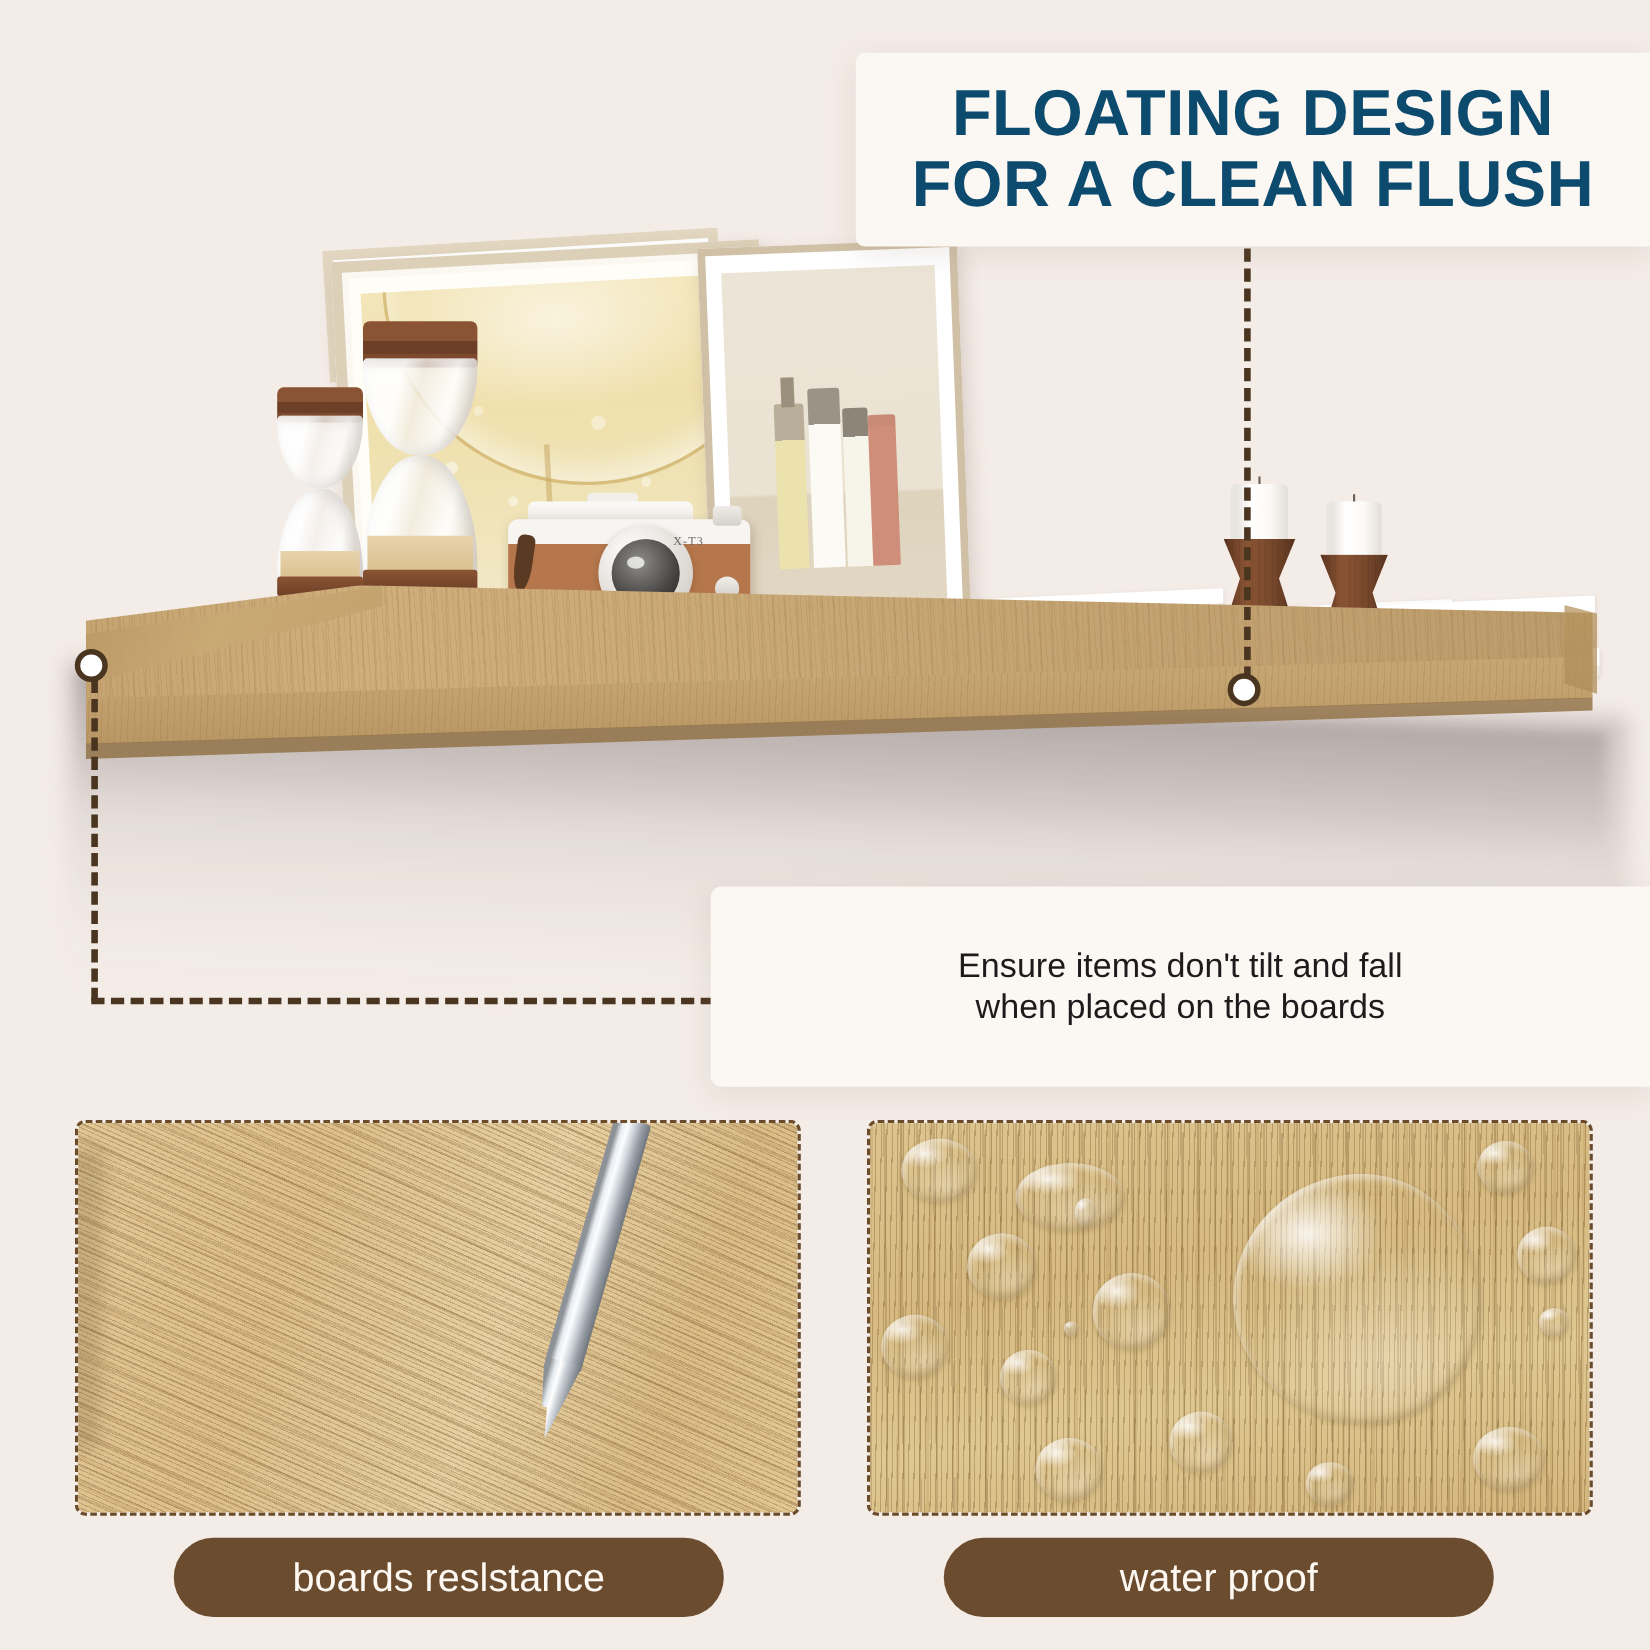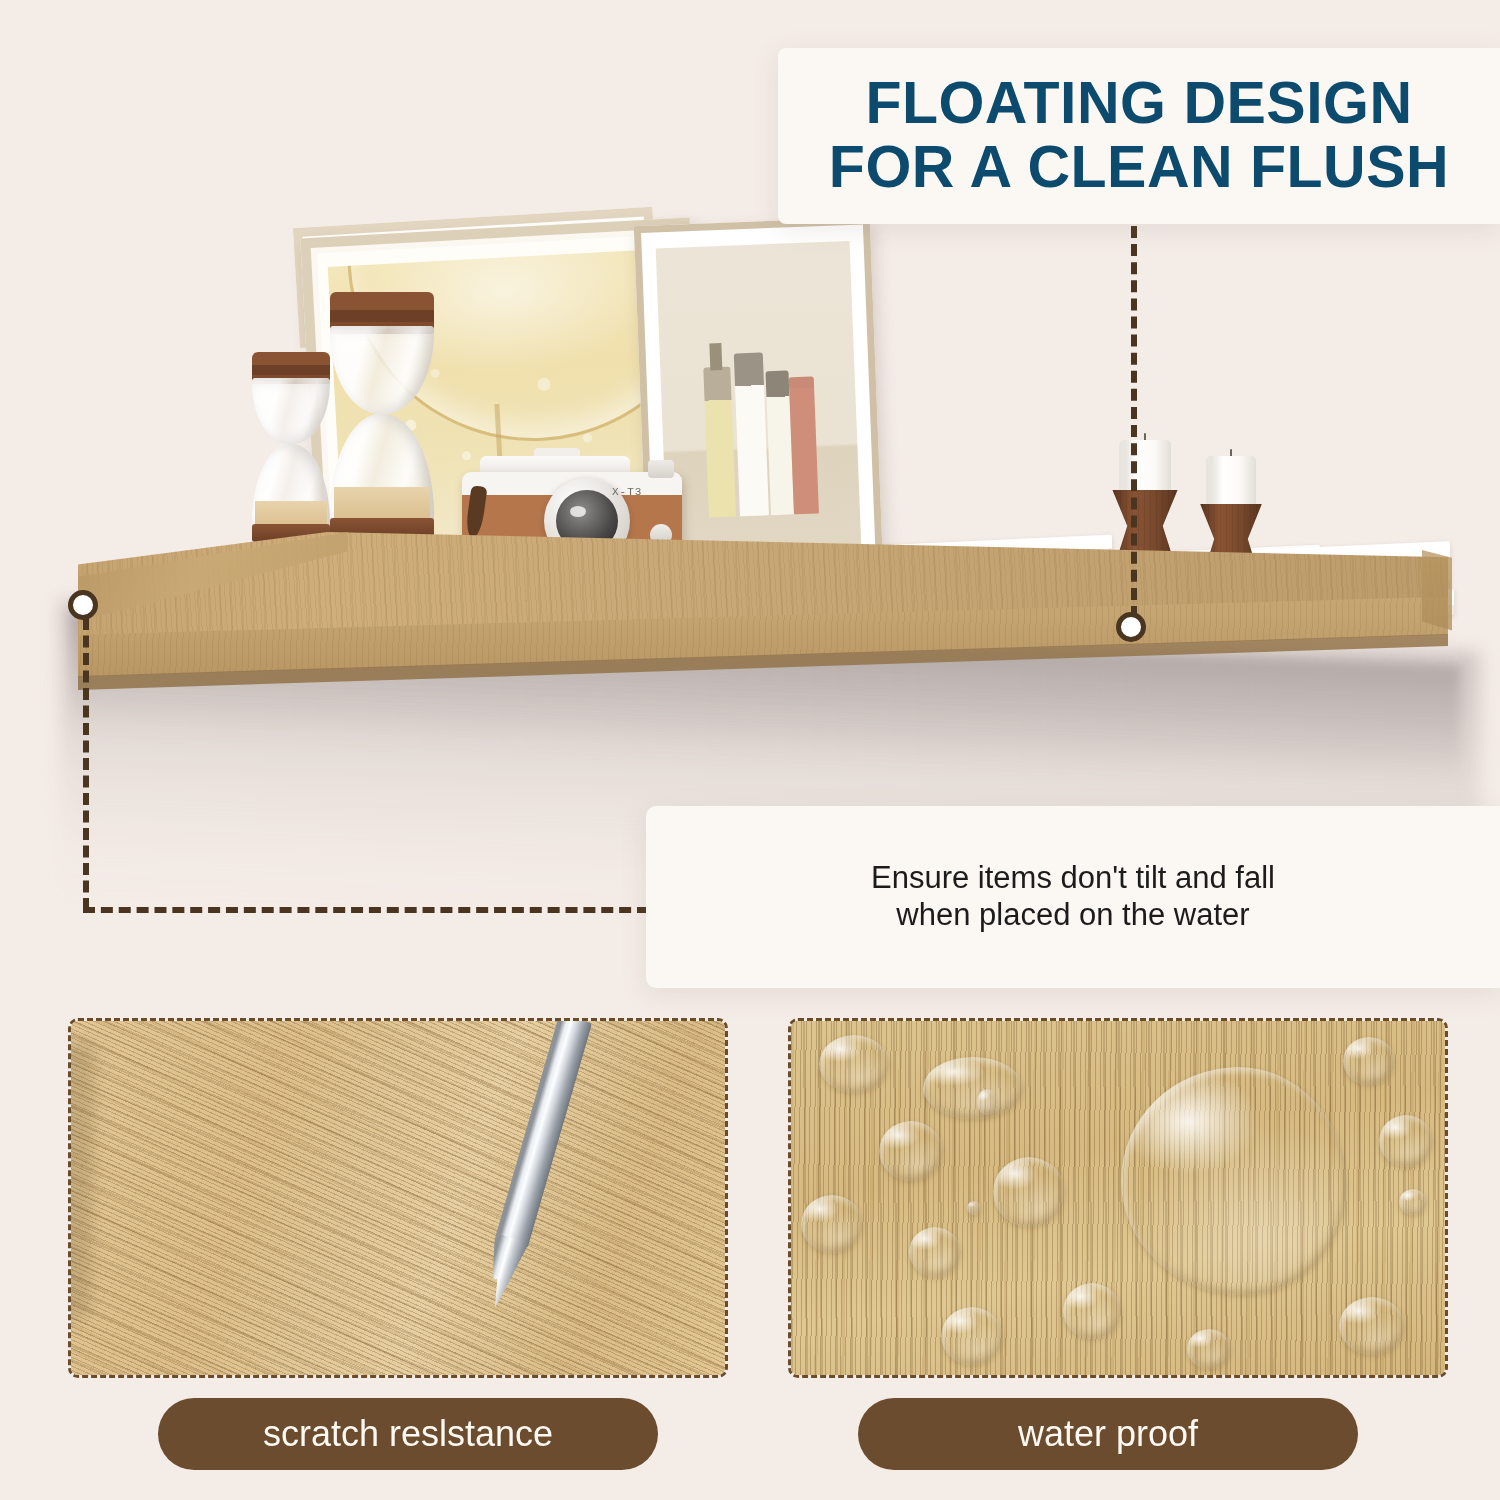--- a/index.html
+++ b/index.html
@@ -245,21 +245,21 @@
   #cam-lens-glint { position:absolute; left:14px; top:16px; width:16px; height:11px; border-radius:50%; background:rgba(255,255,255,.75); }
   #cam-dial { position:absolute; left:186px; top:14px; width:26px; height:18px; border-radius:4px; background:linear-gradient(#efece8,#d6d1ca); }
   #cam-btn { position:absolute; left:188px; top:78px; width:22px; height:22px; border-radius:50%; background:linear-gradient(#f1eee9,#cfcac3); }
   #cam-strap {
     position:absolute; left:6px; top:40px; width:16px; height:52px;
     background:#5a3a22; border-radius: 6px 6px 50% 50%;
     transform: rotate(8deg);
   }
   #cam-label {
     position:absolute; left:150px; top:40px;
-    font-size:11px; letter-spacing:1px; color:#6d6a66; font-family:Liberation Mono, monospace;
+    font-size:11px; letter-spacing:1px; color:#6d6a66; font-family:Liberation Serif, serif;
   }
 
   
   .book {
     position:absolute;
     background: linear-gradient(to bottom, #ffffff 0 62%, #efece6 62% 100%);
     box-shadow: 0 2px 5px rgba(120,105,95,.22);
     border-radius: 2px;
   }
   .book .spine-text {
@@ -555,21 +555,21 @@
   <div class="panel" id="panel-top">
     <div class="h1" id="headline-top">
       <div>FLOATING DESIGN</div>
       <div>FOR A CLEAN FLUSH</div>
     </div>
   </div>
 
   <div class="panel" id="panel-mid">
     <div class="sub">
       <div>Ensure items don't tilt and fall</div>
-      <div>when placed on the water</div>
+      <div>when placed on the boards</div>
     </div>
   </div>
 
   <div class="feature" style="left:68px; top:1018px; width:660px; height:360px;">
     <div class="feature-img" style="width:660px; height:360px;">
       <div id="tex-scratch"></div>
       <div id="sd-shadow"></div>
       <div id="screwdriver">
         <div id="sd-shaft"></div>
         <div id="sd-tip"></div>
@@ -593,17 +593,17 @@
       <div class="drop" style="left:552px; top:16px;  width:52px;  height:48px;"></div>
       <div class="drop" style="left:588px; top:94px;  width:54px;  height:52px;"></div>
       <div class="drop" style="left:608px; top:168px; width:28px;  height:26px;"></div>
       <div class="drop" style="left:548px; top:276px; width:66px;  height:58px;"></div>
       <div class="drop" style="left:396px; top:308px; width:44px;  height:40px;"></div>
       <div class="drop" style="left:186px; top:68px;  width:20px;  height:26px;"></div>
       <div class="drop" style="left:176px; top:180px; width:14px;  height:14px;"></div>
     </div>
   </div>
 
-  <div class="pill" style="left:158px; top:1398px; width:500px; height:72px;">scratch reslstance</div>
+  <div class="pill" style="left:158px; top:1398px; width:500px; height:72px;">boards reslstance</div>
 
   <div class="pill" style="left:858px; top:1398px; width:500px; height:72px;">water proof</div>
 
 </div>
 
 </body></html>

